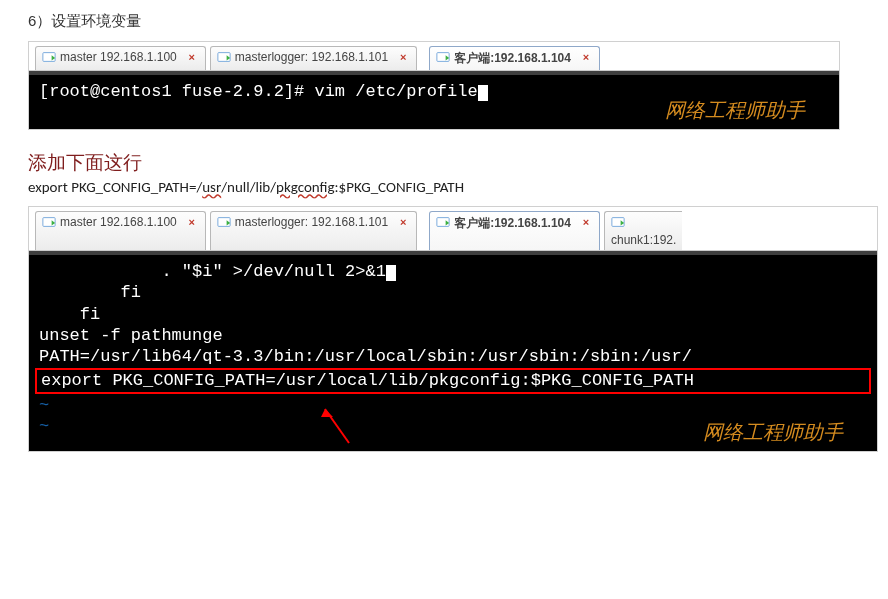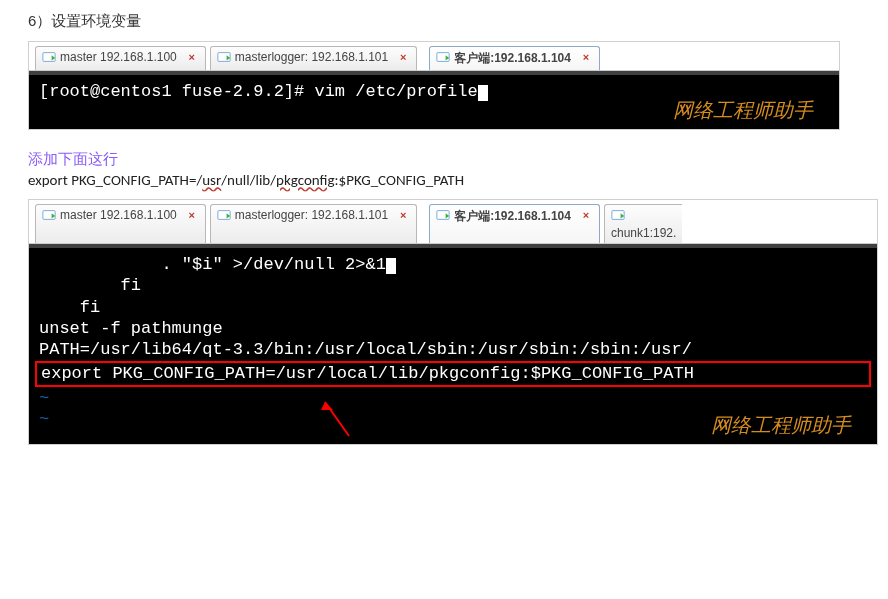--- a/index.html
+++ b/index.html
@@ -84,32 +84,32 @@
   .fg-white { color: #ffffff; }
   .cursor-block {
     display: inline-block;
     width: 10px;
     height: 16px;
     background: #fff;
     vertical-align: text-bottom;
   }
   .watermark {
     position: absolute;
-    right: 26px;
+    right: 34px;
     bottom: 6px;
     color: #d48b1f;
     font-family: "KaiTi", "STKaiti", cursive, serif;
     font-style: italic;
     font-size: 20px;
     text-shadow: 0 0 2px rgba(0,0,0,0.8);
   }
   .body-text {
     margin: 20px 8px 2px 8px;
-    font-size: 15px;
-    color: #8b5cf6;
+    font-size: 19px;
+    color: #7f1d1d;
   }
   .code-inline {
     margin: 0 8px 10px 8px;
     font-size: 15px;
     color: #222;
     font-family: "Calibri", Arial, sans-serif;
   }
   .code-inline .pkg-u {
     text-decoration: underline;
     text-decoration-color: #c0392b;

